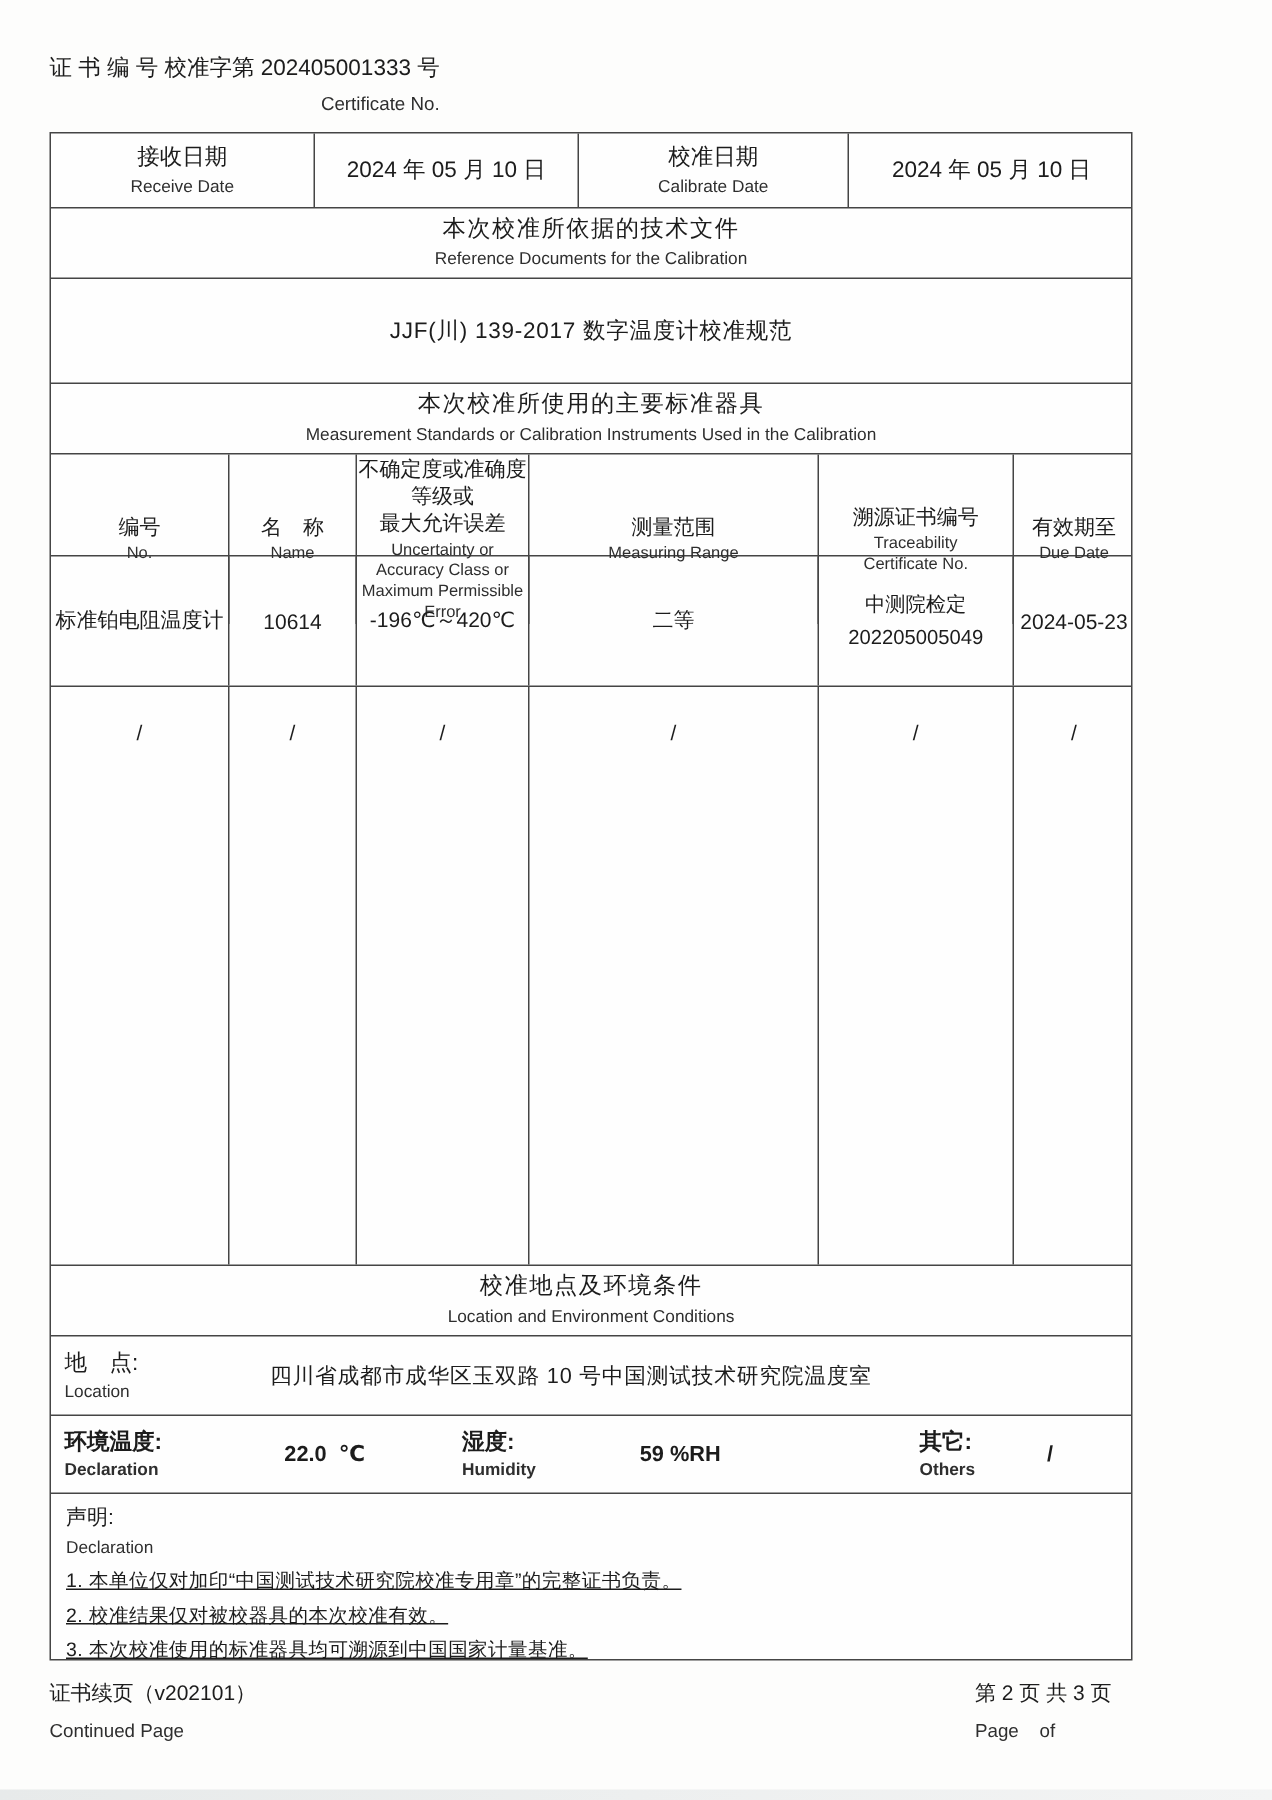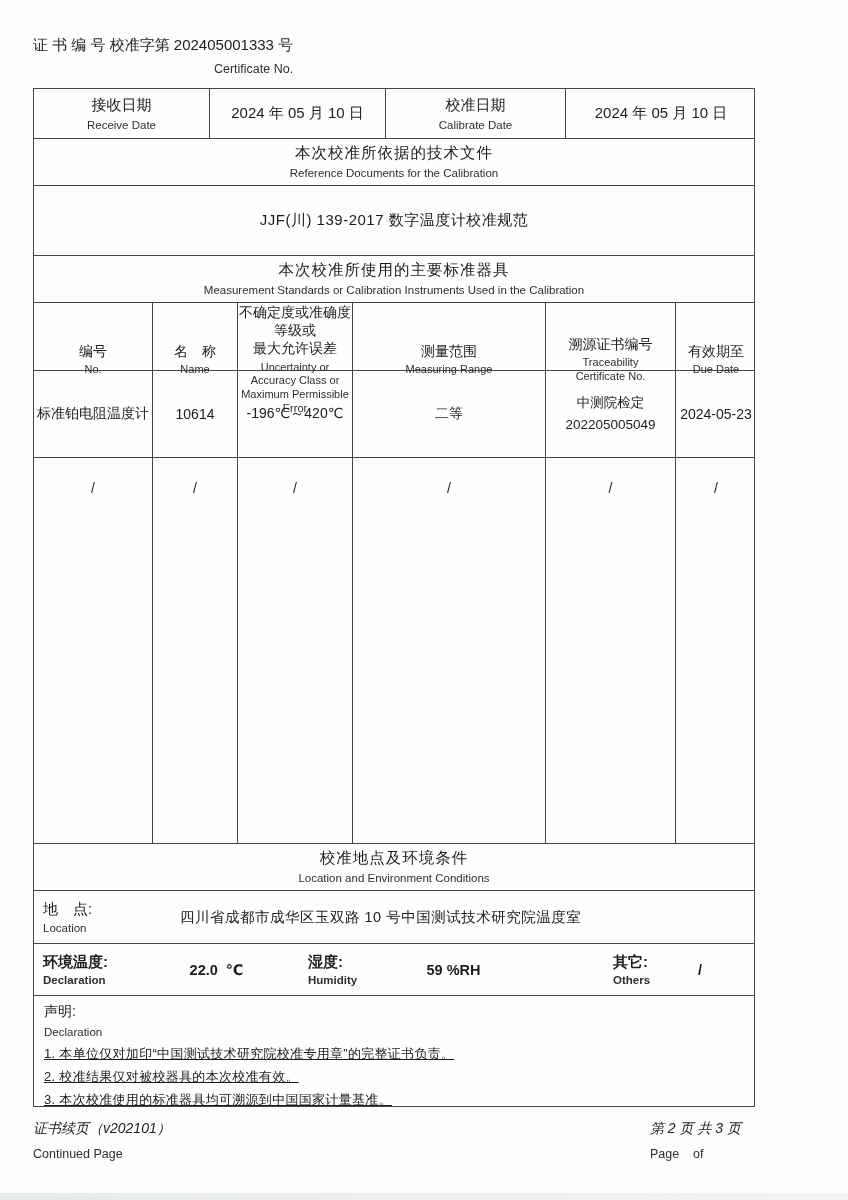--- a/index.html
+++ b/index.html
@@ -62,21 +62,21 @@
   .val-oth { padding-left:22px; }
 
   .decl { height:110px; padding:7px 12px 0 10px; }
   .decl-cn { font-size:14px; }
   .decl-en { font-size:11.5px; color:var(--ink2); margin-top:5px; }
   .decl-items { margin-top:4px; }
   .decl-item { font-size:13px; line-height:23px; letter-spacing:0.3px;text-decoration:underline; }
 
   
   .doc-footer { position:absolute; left:33px; top:1120px; width:722px; display:flex; justify-content:space-between; }
-  .f-cn { font-size:14px;font-style:italic; }
+  .f-cn { font-size:14px; }
   .f-en { font-size:12.5px; color:var(--ink2); margin-top:9px; }
   .f-right { padding-right:14px; }
   .keep-spaces { white-space:pre; }
 
   .bottom-strip { position:absolute; left:0; bottom:0; width:848px; height:7px; background:linear-gradient(to right,#e7eaea,#f3f4f4); }
 </style>
 </head>
 <body>
 
 <div class="page">

